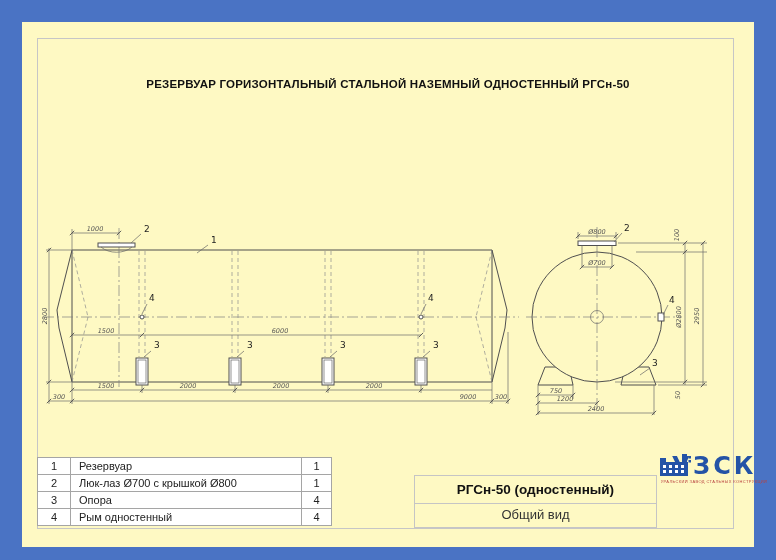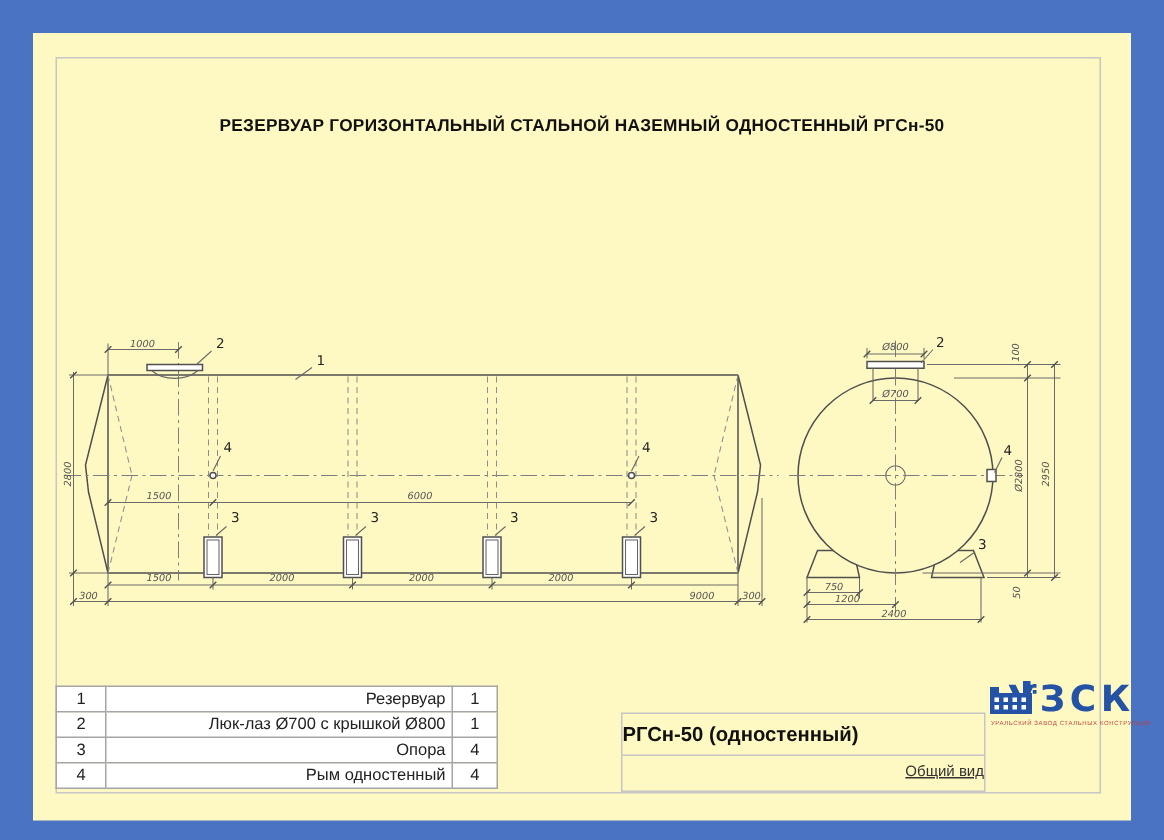--- a/index.html
+++ b/index.html
@@ -33,32 +33,32 @@
   .dim{font:italic 6.5px "DejaVu Sans",sans-serif;fill:#555;}
   .callout{font:9px "DejaVu Sans",sans-serif;fill:#222;}
   .parts-table{
     position:absolute;left:15px;top:435px;border-collapse:collapse;
     font-size:11px;color:#222;
   }
   .parts-table td{
     border:1px solid #a5a5a5;height:16px;padding:0 4px;background:#fff;
   }
   .parts-table td.c-num{width:24px;text-align:center;}
-  .parts-table td.c-name{width:218px;text-align:right;padding-left:8px;}
+  .parts-table td.c-name{width:218px;text-align:left;padding-left:8px;}
   .parts-table td.c-qty{width:21px;text-align:center;}
   .title-block{
     position:absolute;left:392px;top:453px;width:241px;height:51px;
     border:1px solid #c5c5c5;
   }
   .tb-row1{
-    height:27px;line-height:27px;text-align:left;border-bottom:1px solid #c5c5c5;
+    height:27px;line-height:27px;text-align:center;border-bottom:1px solid #c5c5c5;
     font-size:13.5px;font-weight:bold;color:#111;
   }
   .tb-row2{
-    height:22px;line-height:22px;text-align:right;font-size:10px;color:#333;text-decoration:underline;
+    height:22px;line-height:22px;text-align:center;font-size:13px;color:#333;
   }
   .logo{
     position:absolute;left:636px;top:432px;width:112px;height:72px;text-align:center;
   }
   .logo-abbr{
     font-size:24px;font-weight:bold;color:#2453a6;letter-spacing:3px;
     line-height:24px;font-family:"DejaVu Sans",sans-serif;
   }
   .logo-tagline{
     font-size:4px;color:#b9413f;letter-spacing:.4px;white-space:nowrap;margin-top:1px;

